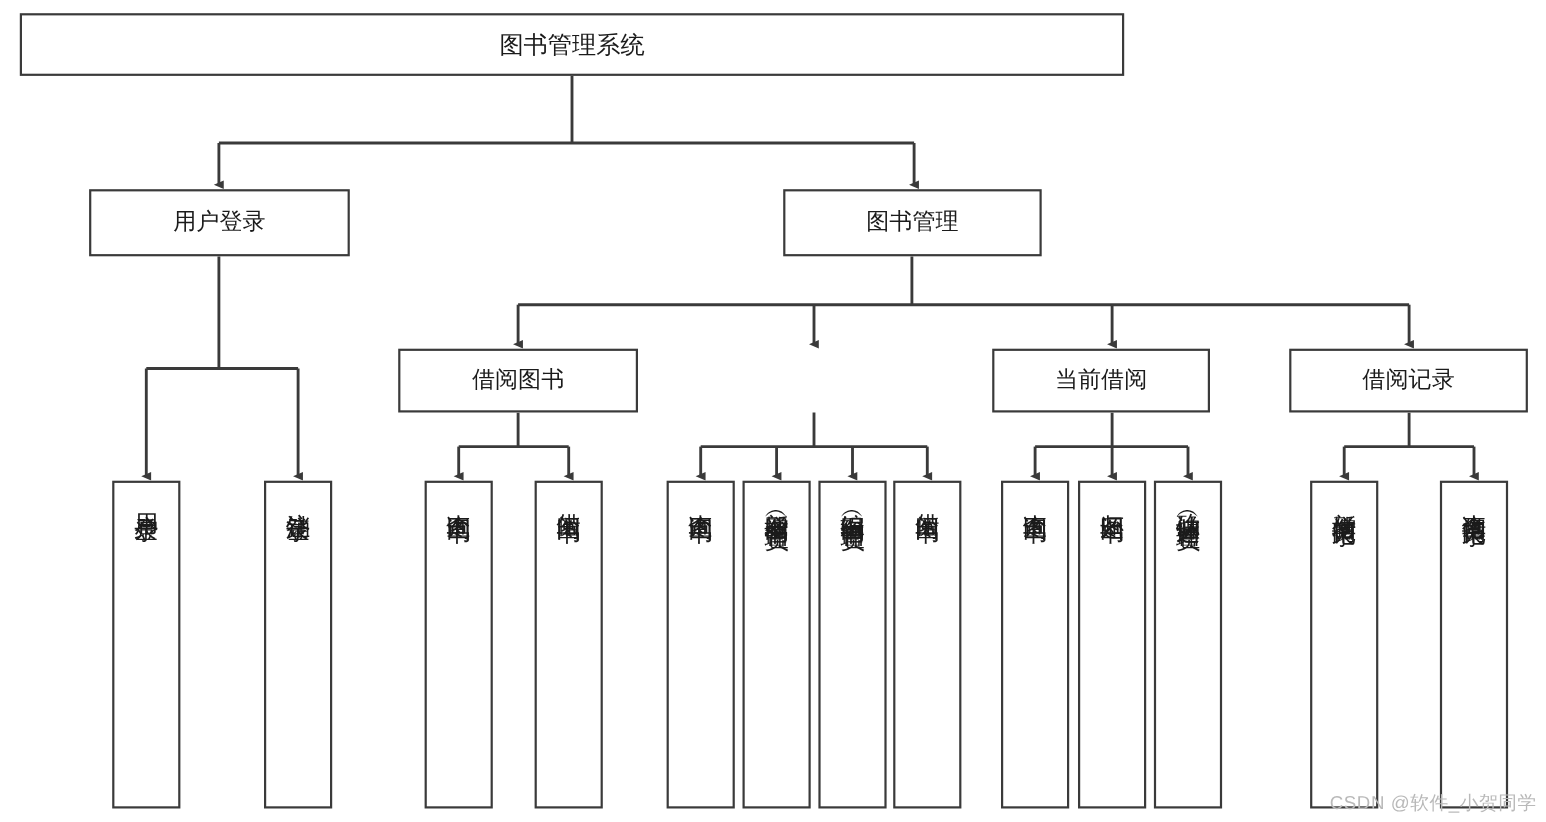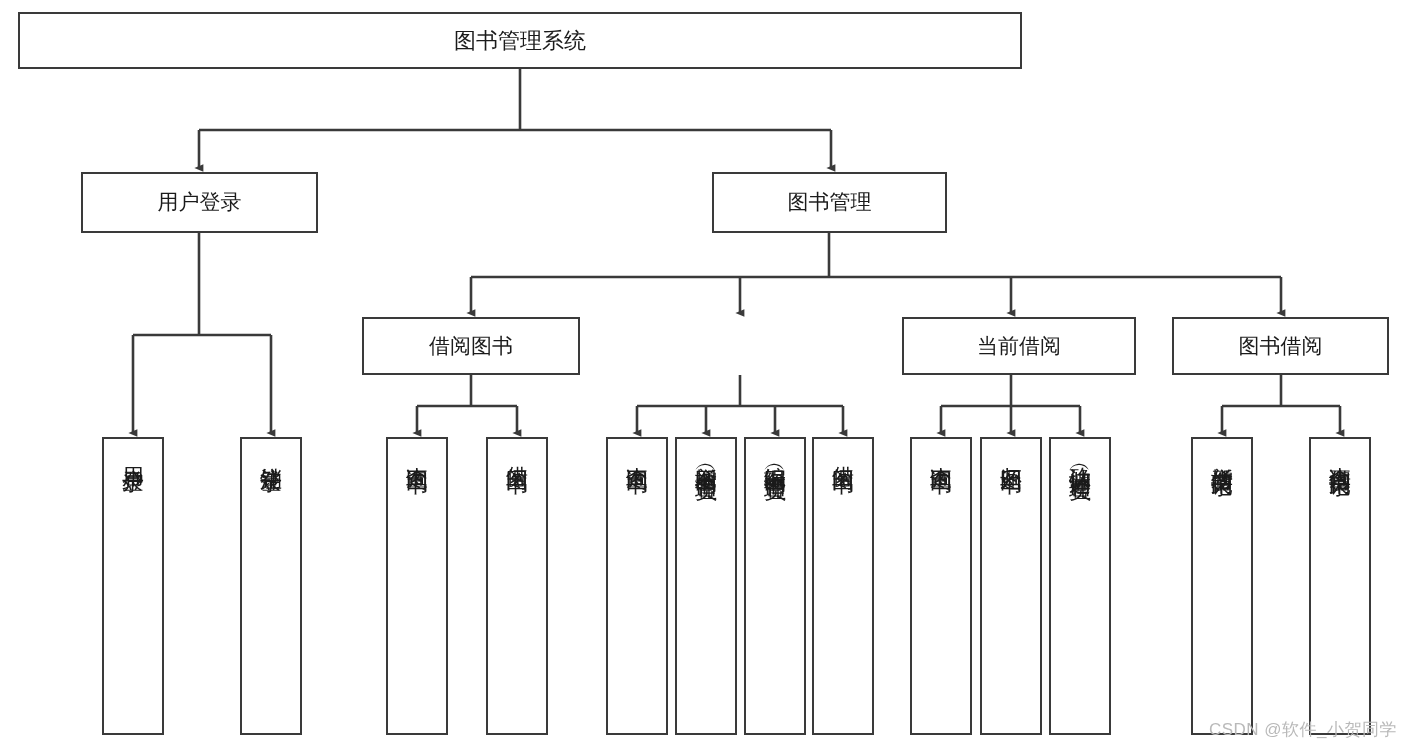--- a/index.html
+++ b/index.html
@@ -135,25 +135,25 @@
   <div class="node h" style="left:81px; top:172px; width:237px; height:61px;">
     <span class="label">用户登录</span>
   </div>
   <div class="node h" style="left:712px; top:172px; width:235px; height:61px;">
     <span class="label">图书管理</span>
   </div>
 
   <div class="node h" style="left:362px; top:317px; width:218px; height:58px;">
     <span class="label">借阅图书</span>
   </div>
-  <div class="node h" style="left:902px; top:317px; width:234px; height:58px;">
+  <div class="node h" style="left:902px; top:317px; width:198px; height:58px;">
     <span class="label">当前借阅</span>
   </div>
   <div class="node h" style="left:1172px; top:317px; width:217px; height:58px;">
-    <span class="label">图书借阅</span>
+    <span class="label">借阅记录</span>
   </div>
 
   <div class="node v" style="left:102px; top:437px; width:62px; height:298px;">
     <span class="label">用户登录</span>
   </div>
   <div class="node v" style="left:240px; top:437px; width:62px; height:298px;">
     <span class="label">注销登录</span>
   </div>
 
   <div class="node v" style="left:386px; top:437px; width:62px; height:298px;">

